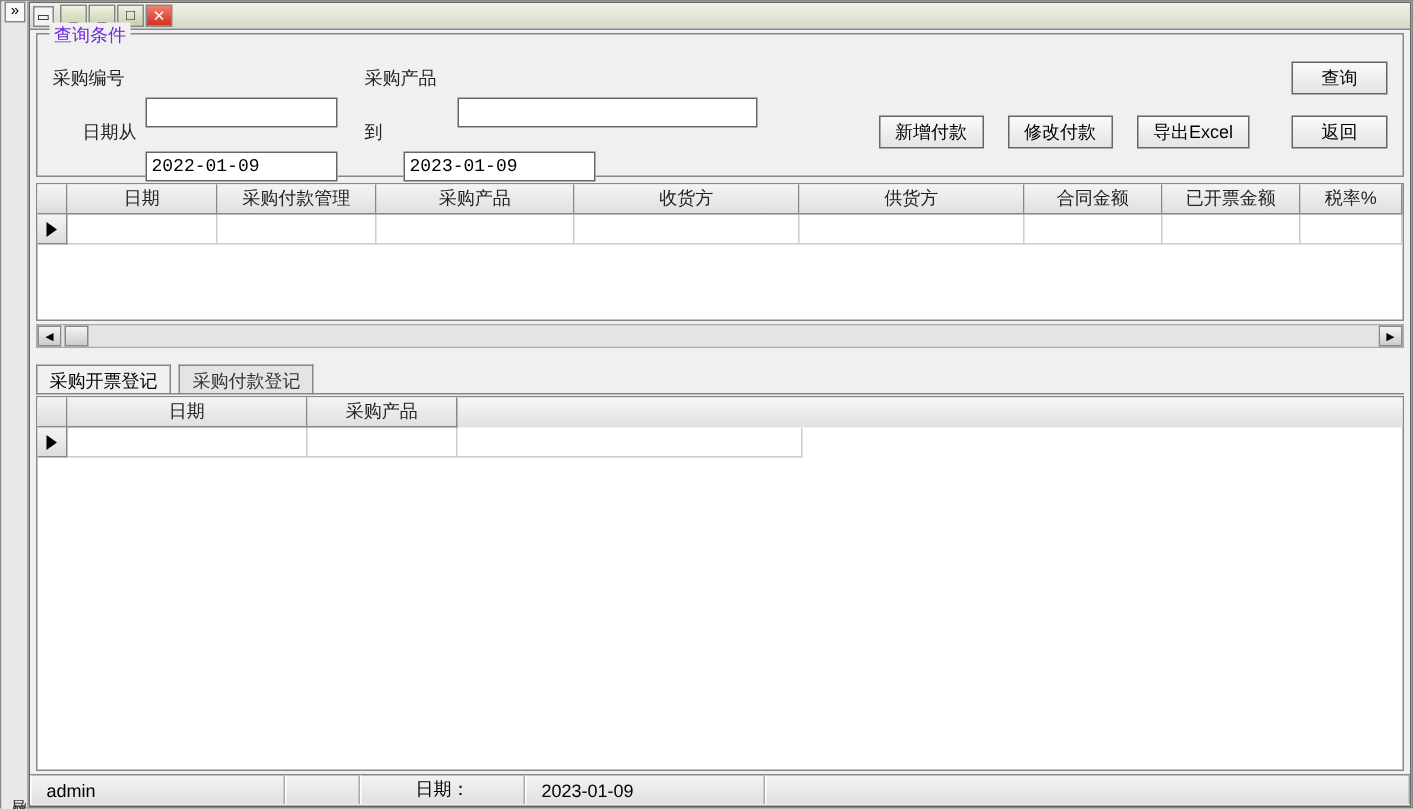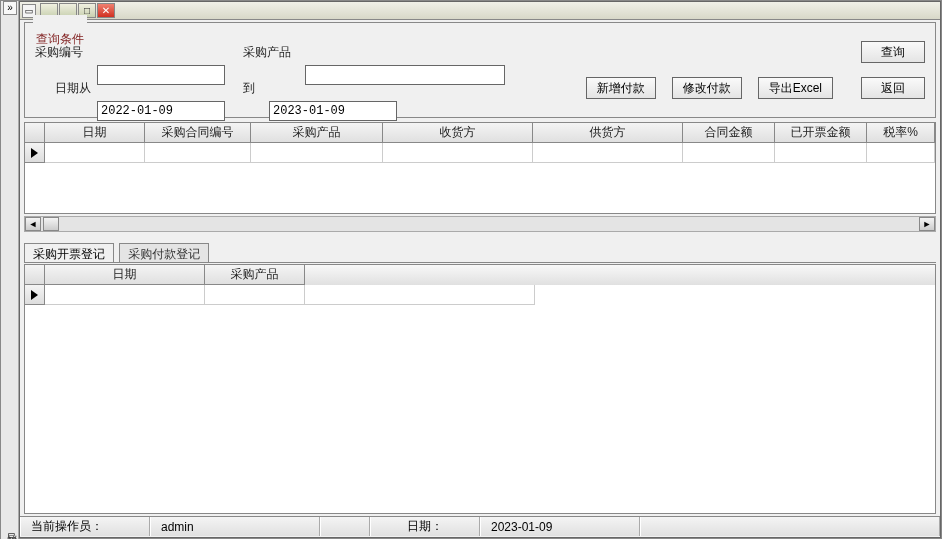--- a/index.html
+++ b/index.html
@@ -62,21 +62,21 @@
   .content {
     position: absolute; left: 0; top: 18px; right: 0; bottom: 1px;
     background: #f0f0f0;
   }
   .groupbox {
     position: absolute; left: 4px; top: 2px; right: 4px; height: 96px;
     border: 1px solid #888;
   }
   .groupbox-label {
     position: absolute; left: 8px; top: -8px; background: #f0f0f0;
-    padding: 16px 3px; font-size: 12px; color: #7f1d1d;
+    padding: 0 3px; font-size: 12px; color: #6d28d9;
   }
   .row1 { position: absolute; top: 16px; left: 10px; right: 10px; height: 26px; display: flex; align-items: center; }
   .row2 { position: absolute; top: 52px; left: 10px; right: 10px; height: 26px; display: flex; align-items: center; }
   .lbl { color: #222; margin-right: 6px; }
   .lbl.right { text-align: right; }
   .txt {
     border: 1px solid #666; background: #fff; height: 20px;
     padding: 1px 3px; font-size: 12px; font-family: "Courier New", monospace; margin-top: 46px;
   }
   .btn {
@@ -217,21 +217,21 @@
           <button class="btn">导出Excel</button>
           <span style="width:28px"></span>
           <button class="btn">返回</button>
         </div>
       </div>
 
       <div class="grid1">
         <div class="grid-header">
           <div class="gh-rowsel"></div>
           <div class="gh-cell" style="width:100px">日期</div>
-          <div class="gh-cell" style="width:106px">采购合同编号</div>
+          <div class="gh-cell" style="width:106px">采购付款管理</div>
           <div class="gh-cell" style="width:132px">采购产品</div>
           <div class="gh-cell" style="width:150px">收货方</div>
           <div class="gh-cell" style="width:150px">供货方</div>
           <div class="gh-cell" style="width:92px">合同金额</div>
           <div class="gh-cell" style="width:92px">已开票金额</div>
           <div class="gh-cell" style="flex:1">税率%</div>
         </div>
         <div class="grid-body">
           <div class="grid-row">
             <div class="gr-rowsel">
@@ -275,21 +275,20 @@
                 <div class="row-marker"></div>
               </div>
             <div class="gr-cell" style="width:160px"></div>
             <div class="gr-cell" style="width:100px"></div>
             <div class="gr-cell" style="width:230px"></div>
           </div>
         </div>
       </div>
 
       <div class="statusbar">
-        <div class="sb-cell" style="width:130px">当前操作员：</div>
         <div class="sb-cell" style="width:170px">admin</div>
         <div class="sb-cell" style="width:50px"></div>
         <div class="sb-cell" style="width:110px;justify-content:center">日期：</div>
         <div class="sb-cell" style="width:160px">2023-01-09</div>
         <div class="sb-cell" style="flex:1"></div>
       </div>
 
     </div>
   </div>
 </div>

